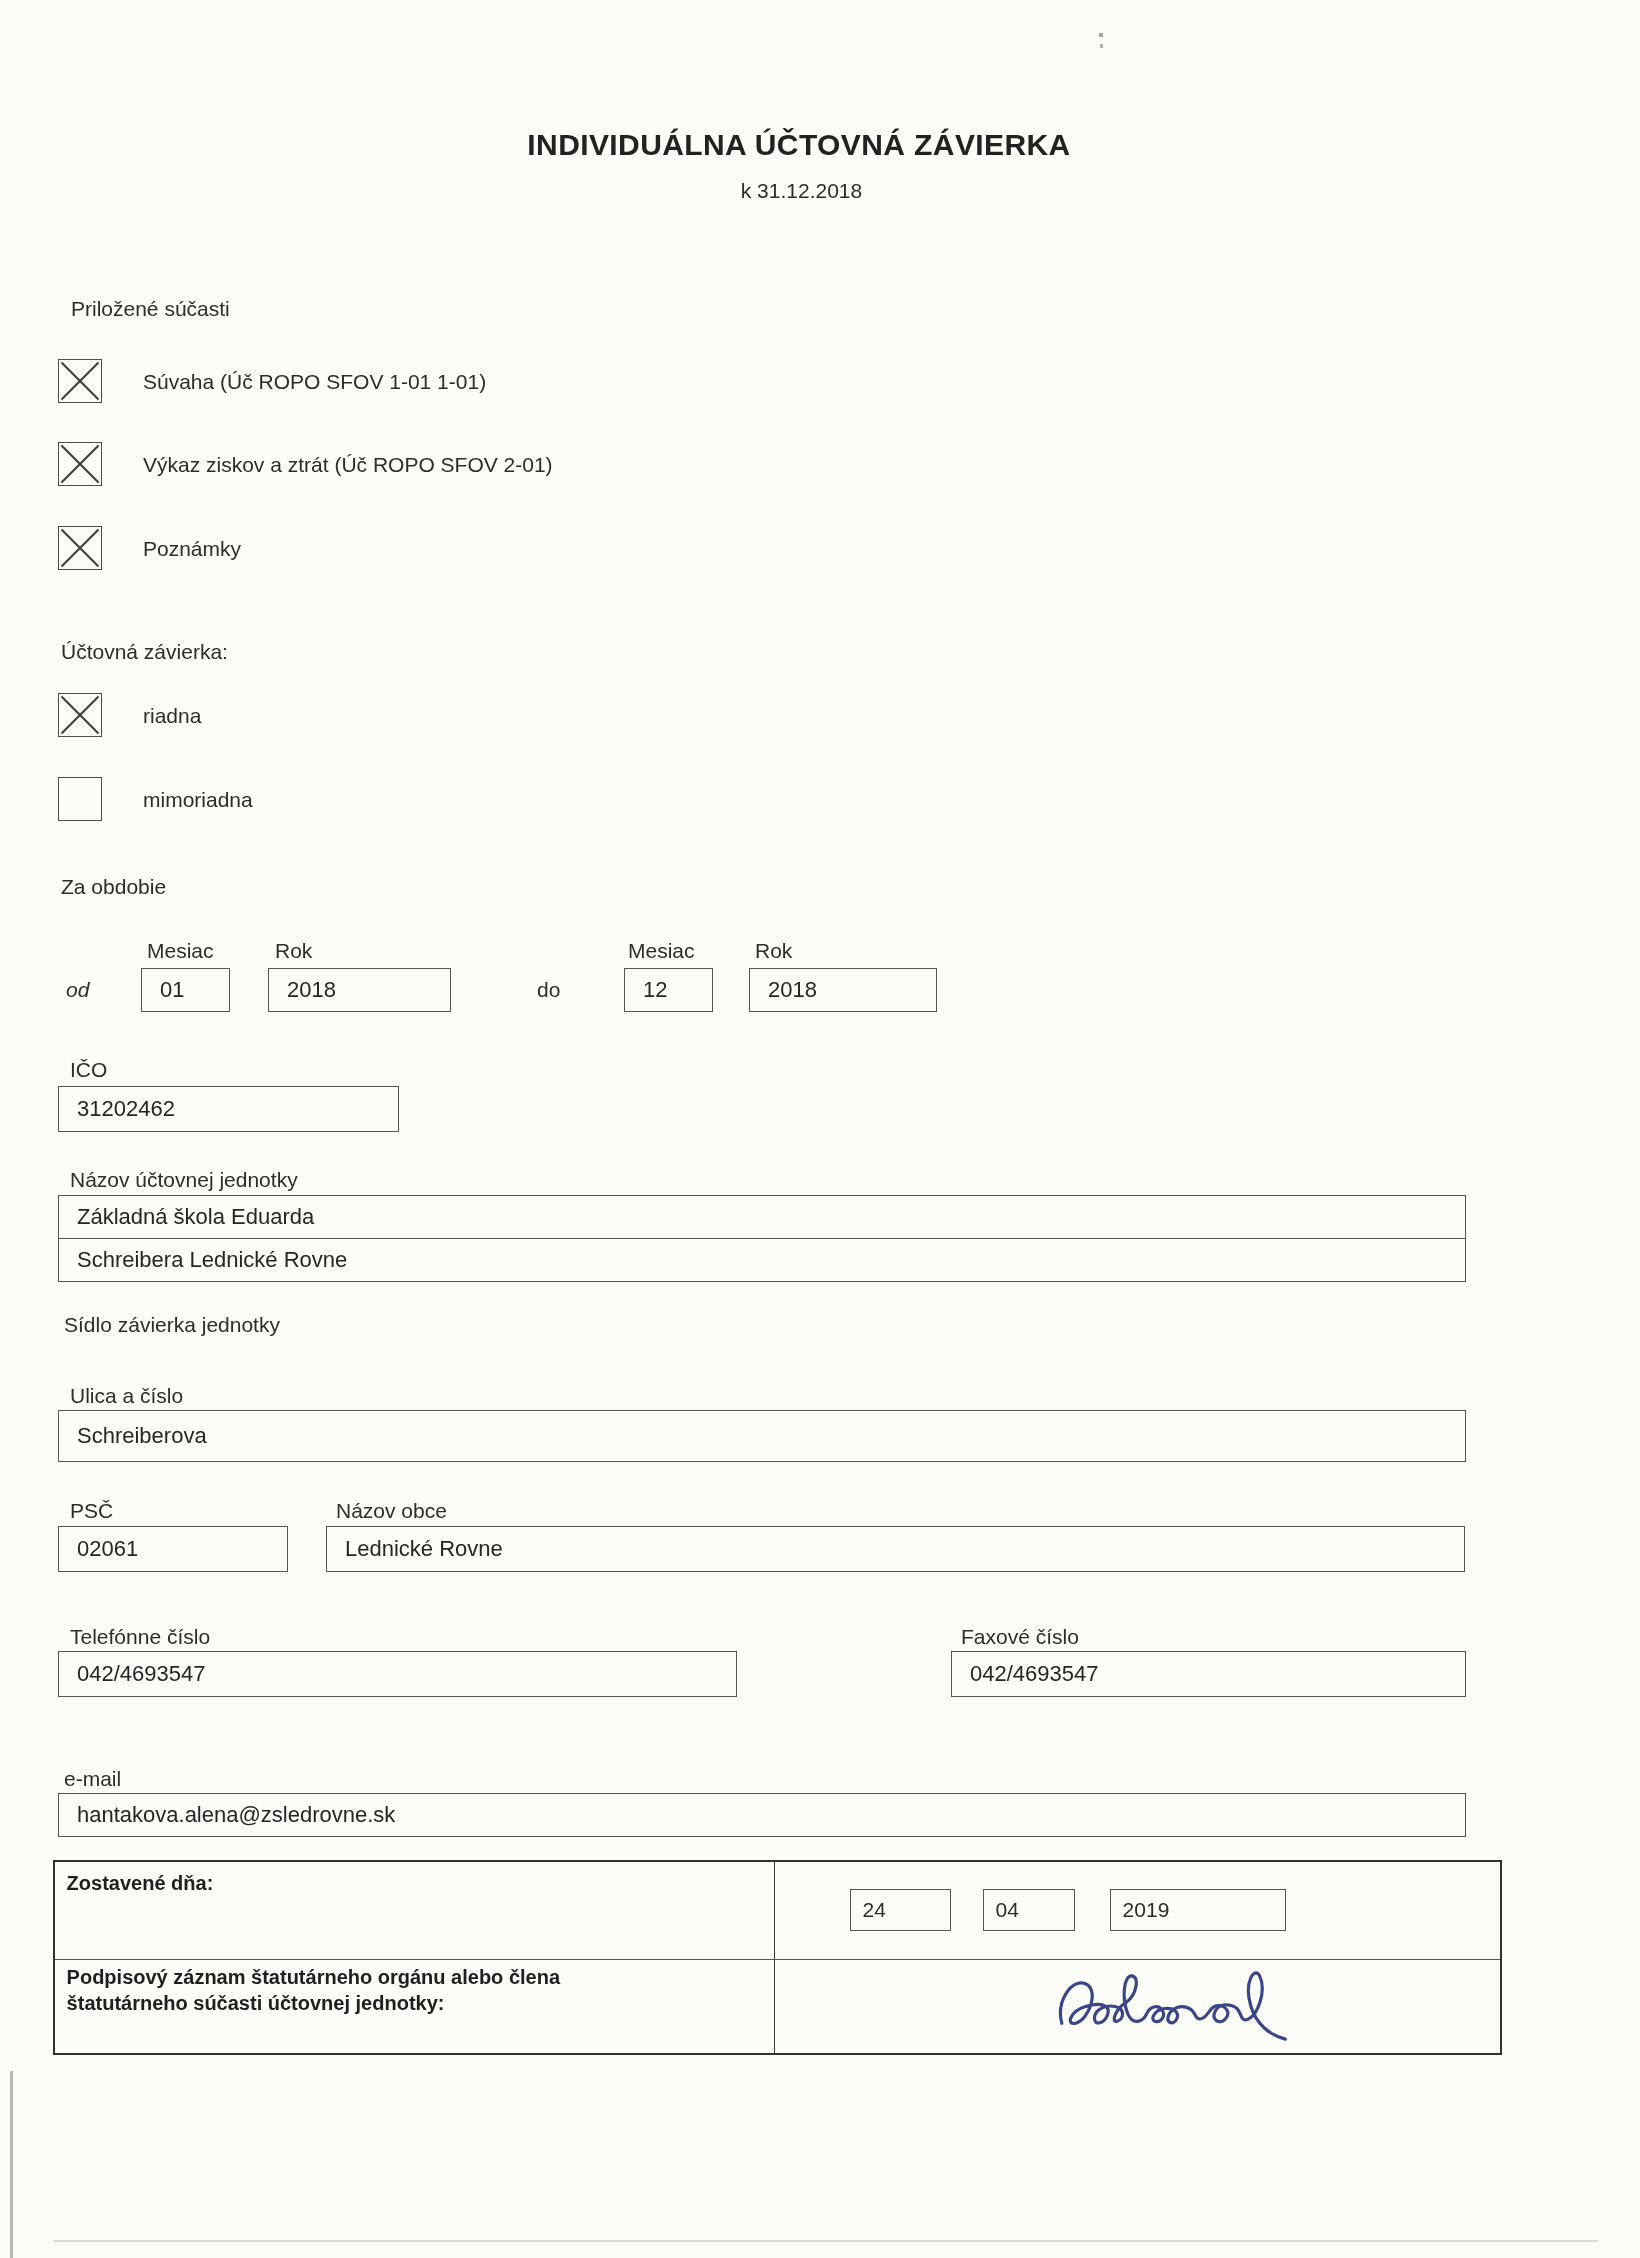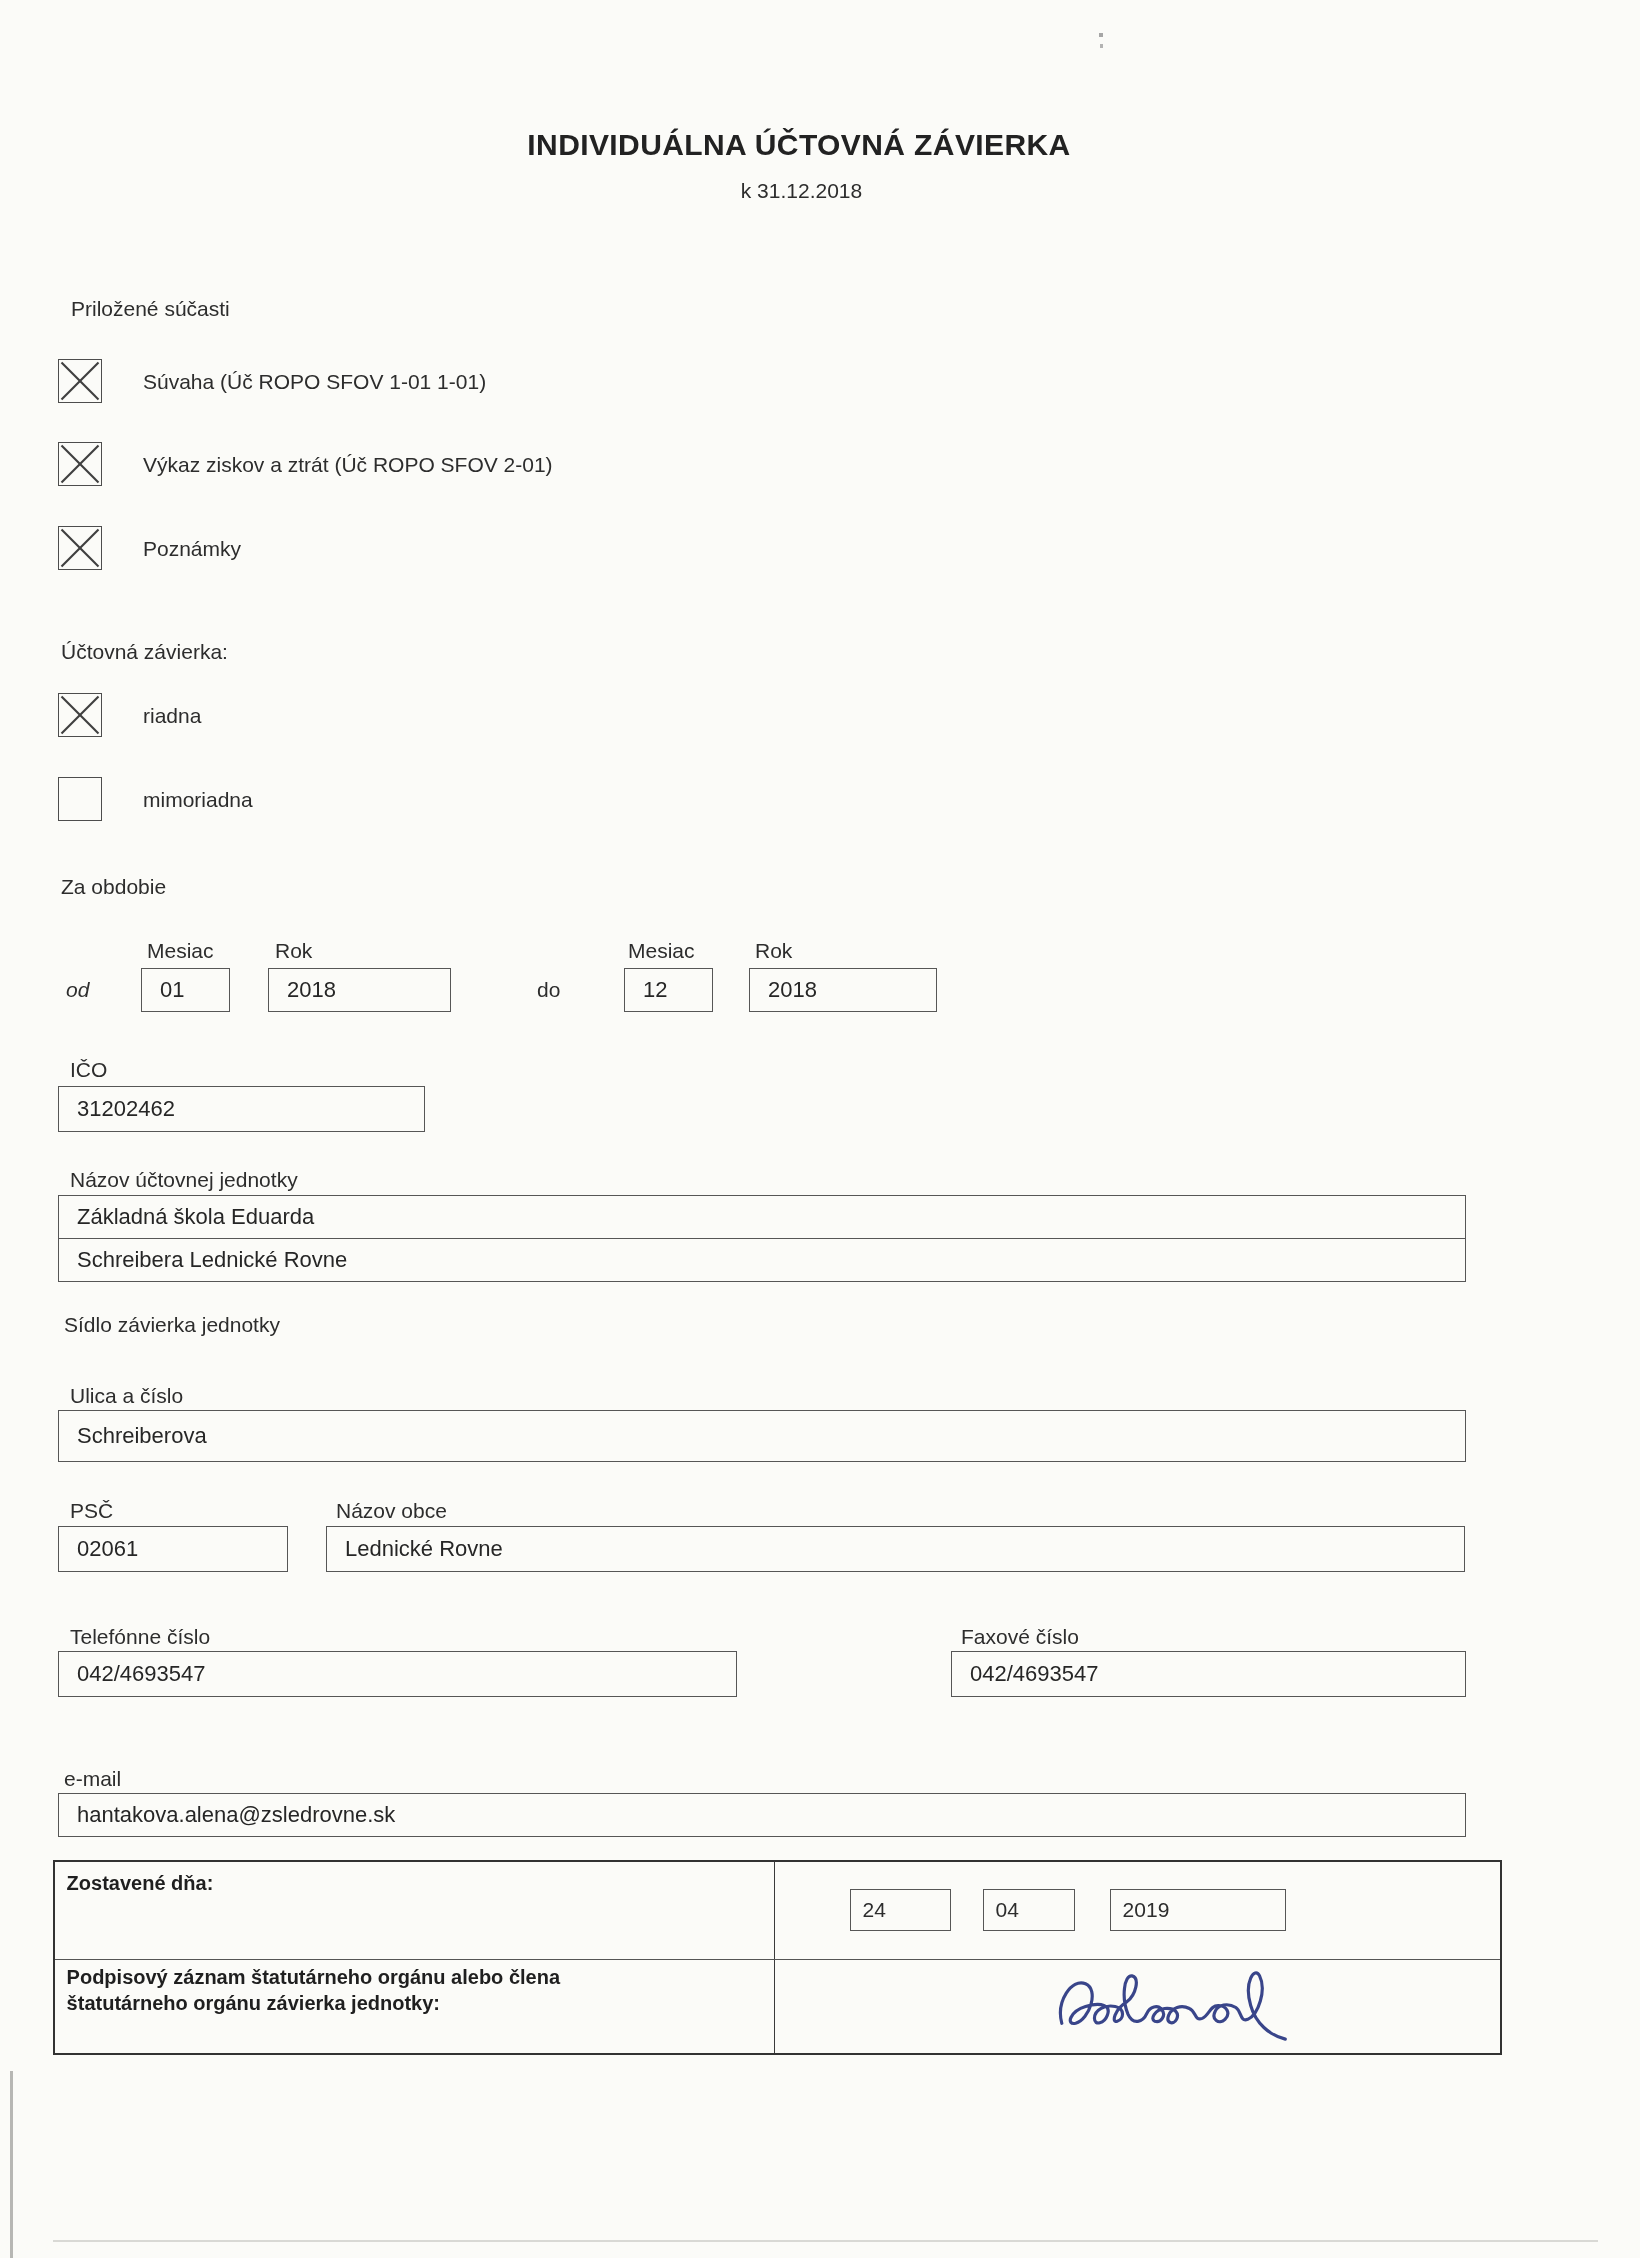--- a/index.html
+++ b/index.html
@@ -109,21 +109,21 @@
 
   <div class="abs lbl" style="left:66px;top:978px;font-style:italic;">od</div>
   <div class="fbox" style="left:141px;top:968px;width:89px;height:44px;">01</div>
   <div class="fbox" style="left:268px;top:968px;width:183px;height:44px;">2018</div>
 
   <div class="abs lbl" style="left:537px;top:978px;">do</div>
   <div class="fbox" style="left:624px;top:968px;width:89px;height:44px;">12</div>
   <div class="fbox" style="left:749px;top:968px;width:188px;height:44px;">2018</div>
 
   <div class="abs lbl" style="left:70px;top:1058px;">IČO</div>
-  <div class="fbox" style="left:58px;top:1086px;width:367px;height:46px;">31202462</div>
+  <div class="fbox" style="left:58px;top:1086px;width:341px;height:46px;">31202462</div>
 
   <div class="abs lbl" style="left:70px;top:1168px;">Názov účtovnej jednotky</div>
   <div class="fbox" style="left:58px;top:1195px;width:1408px;height:44px;">Základná škola Eduarda</div>
   <div class="fbox" style="left:58px;top:1238px;width:1408px;height:44px;">Schreibera Lednické Rovne</div>
 
   <div class="abs lbl" style="left:64px;top:1313px;">Sídlo závierka jednotky</div>
 
   <div class="abs lbl" style="left:70px;top:1384px;">Ulica a číslo</div>
   <div class="fbox" style="left:58px;top:1410px;width:1408px;height:52px;">Schreiberova</div>
 
@@ -139,21 +139,21 @@
 
   <div class="abs lbl" style="left:64px;top:1767px;">e-mail</div>
   <div class="fbox" style="left:58px;top:1793px;width:1408px;height:44px;">hantakova.alena@zsledrovne.sk</div>
 
   <div class="table">
     <div class="vdiv"></div>
     <div class="hdiv"></div>
     <div class="cell-label" style="left:11.6px;top:7.7px;">Zostavené dňa:</div>
     <div class="cell-label" style="left:11.6px;top:102px;width:579px;">
       <div>Podpisový záznam štatutárneho orgánu alebo člena</div>
-      <div>štatutárneho orgánu závierka jednotky:</div>
+      <div>štatutárneho súčasti účtovnej jednotky:</div>
     </div>
   </div>
 
   <div class="datebox" style="left:850px;top:1889px;width:101px;height:42px;">24</div>
   <div class="datebox" style="left:983px;top:1889px;width:92px;height:42px;">04</div>
   <div class="datebox" style="left:1110px;top:1889px;width:176px;height:42px;">2019</div>
 
   <svg class="sig-svg" viewBox="0 0 260 90">
     <path fill="none" stroke-width="3.2" stroke-linecap="round" stroke-linejoin="round" d="M12 62 C6 40 22 16 36 22 C50 28 40 58 26 62 C16 64 20 50 36 45
              C52 40 62 44 58 54 C55 62 45 65 45 57 C45 48 56 43 66 45

